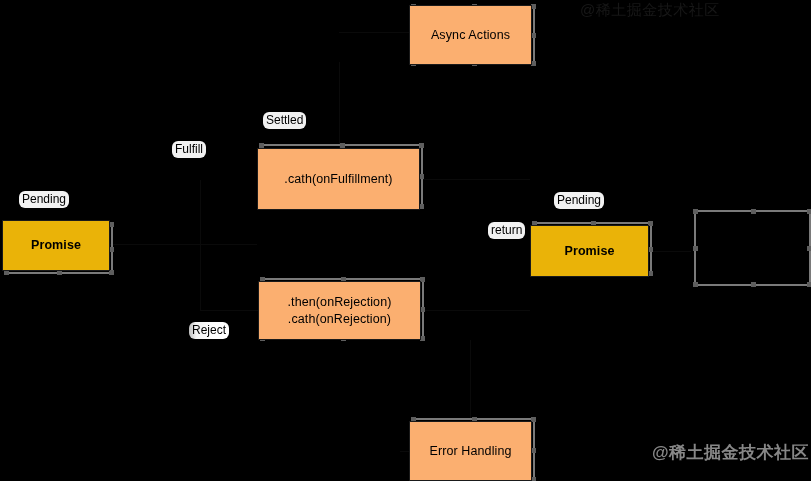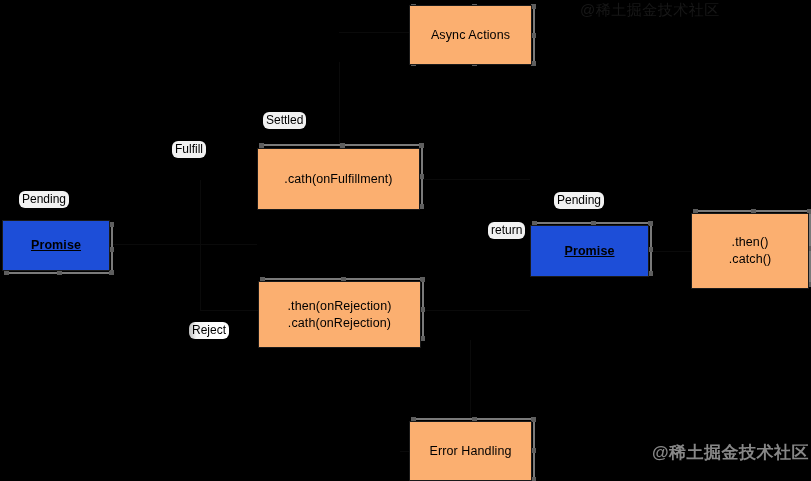--- a/index.html
+++ b/index.html
@@ -26,21 +26,21 @@
     align-items: center;
     justify-content: center;
     text-align: center;
     font-size: 12.5px;
     line-height: 1.35;
     color: #000000;
     white-space: pre-line;
     letter-spacing: 0.1px;
   }
   .node.orange { background: #fbaf70; }
-  .node.blue   { background: #1d4ed8; font-weight: bold; text-decoration: underline; }
+  .node.blue   { background: #eab308; font-weight: bold; }
 
   
   .sel {
     position: absolute;
     box-sizing: border-box;
     border: 2px solid #7a7a7a;
     pointer-events: none;
   }
   .sel .handle {
     position: absolute;
@@ -152,21 +152,21 @@
   <div class="sel" style="left:261px; top:278px; width:163px; height:62px;">
     <span class="handle h-nw"></span>
     <span class="handle h-n"></span>
     <span class="handle h-ne"></span>
     <span class="handle h-w"></span>
     <span class="handle h-e"></span>
     <span class="handle h-sw"></span>
     <span class="handle h-s"></span>
     <span class="handle h-se"></span>
   </div>
-  <div class="node orange" style="left:258px; top:281px; width:163px; height:67px;">.then(onRejection)
+  <div class="node orange" style="left:258px; top:281px; width:163px; height:59px;">.then(onRejection)
 .cath(onRejection)</div>
 
   <div class="sel" style="left:533px; top:222px; width:119px; height:53px;">
     <span class="handle h-nw"></span>
     <span class="handle h-n"></span>
     <span class="handle h-ne"></span>
     <span class="handle h-w"></span>
     <span class="handle h-e"></span>
     <span class="handle h-sw"></span>
     <span class="handle h-s"></span>
@@ -177,22 +177,20 @@
   <div class="sel" style="left:694px; top:210px; width:117px; height:76px;">
     <span class="handle h-nw"></span>
     <span class="handle h-n"></span>
     <span class="handle h-ne"></span>
     <span class="handle h-w"></span>
     <span class="handle h-e"></span>
     <span class="handle h-sw"></span>
     <span class="handle h-s"></span>
     <span class="handle h-se"></span>
   </div>
-  <div class="node orange" style="left:691px; top:213px; width:118px; height:76px;">.then()
-.catch()</div>
 
   <div class="sel" style="left:412px; top:418px; width:123px; height:63px;">
     <span class="handle h-nw"></span>
     <span class="handle h-n"></span>
     <span class="handle h-ne"></span>
     <span class="handle h-w"></span>
     <span class="handle h-e"></span>
     <span class="handle h-sw"></span>
     <span class="handle h-s"></span>
     <span class="handle h-se"></span>

